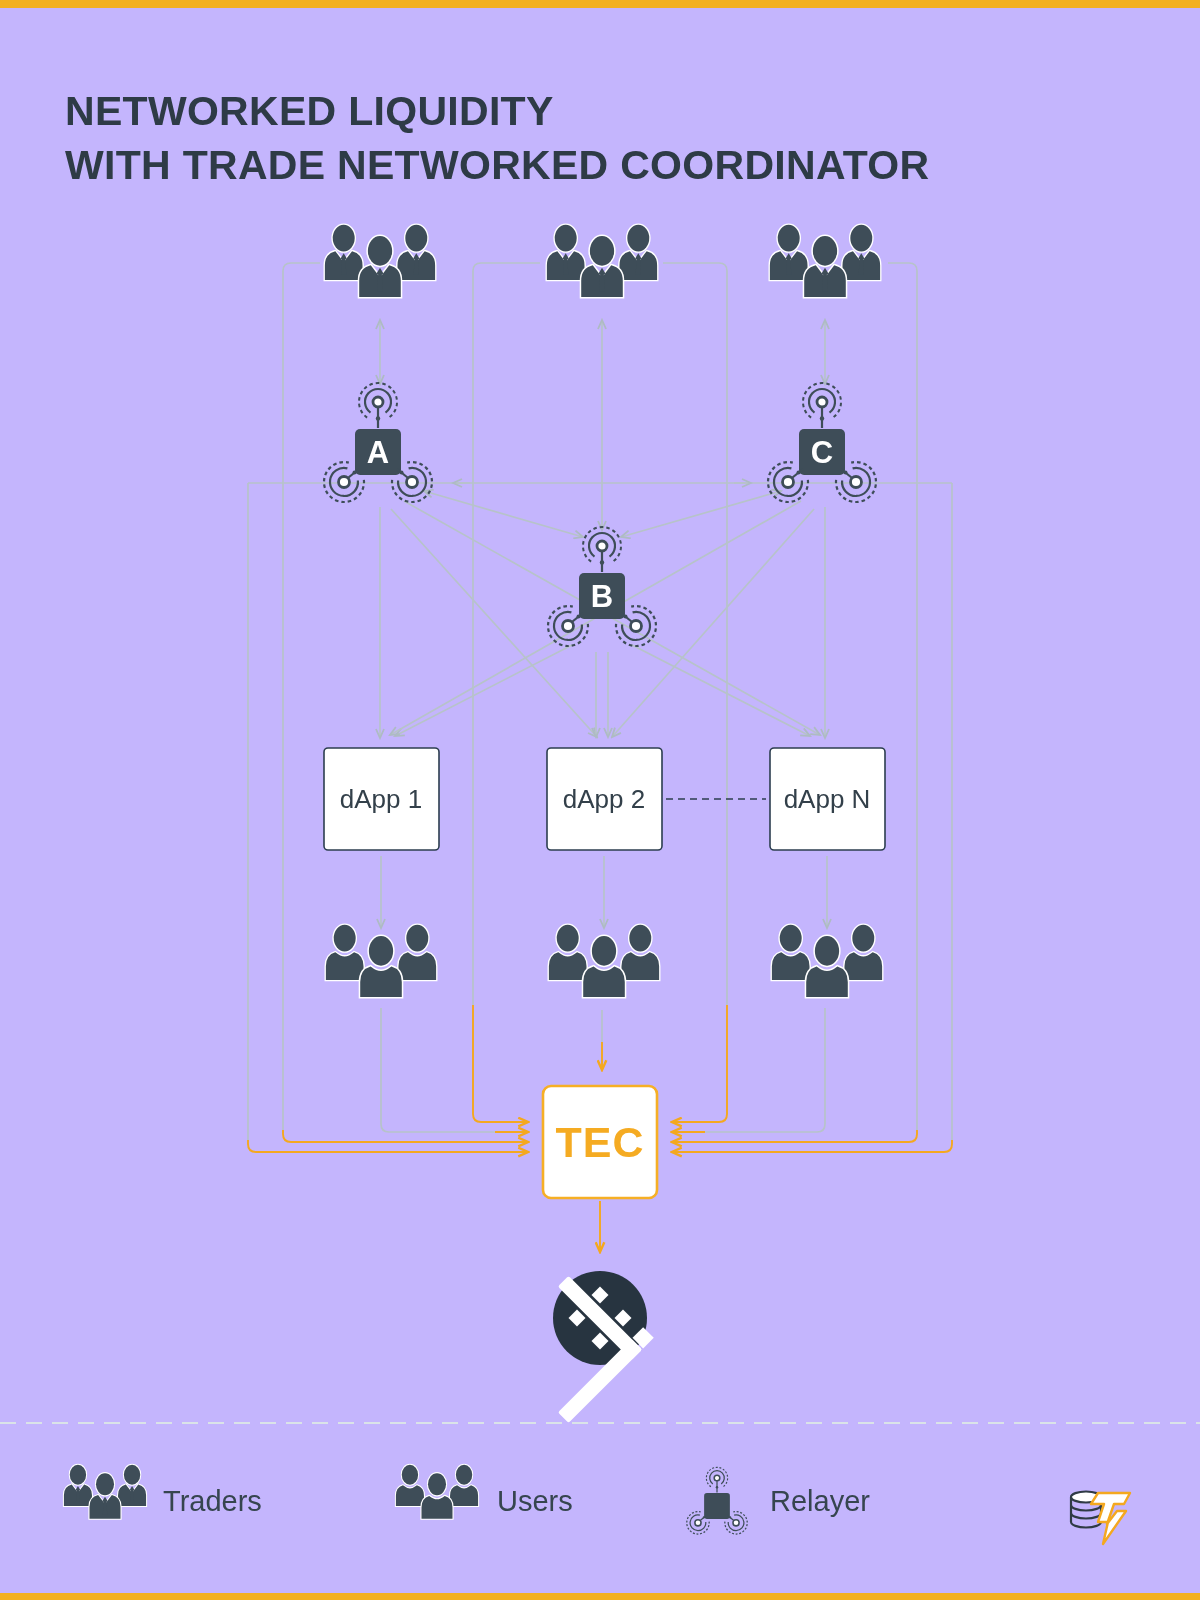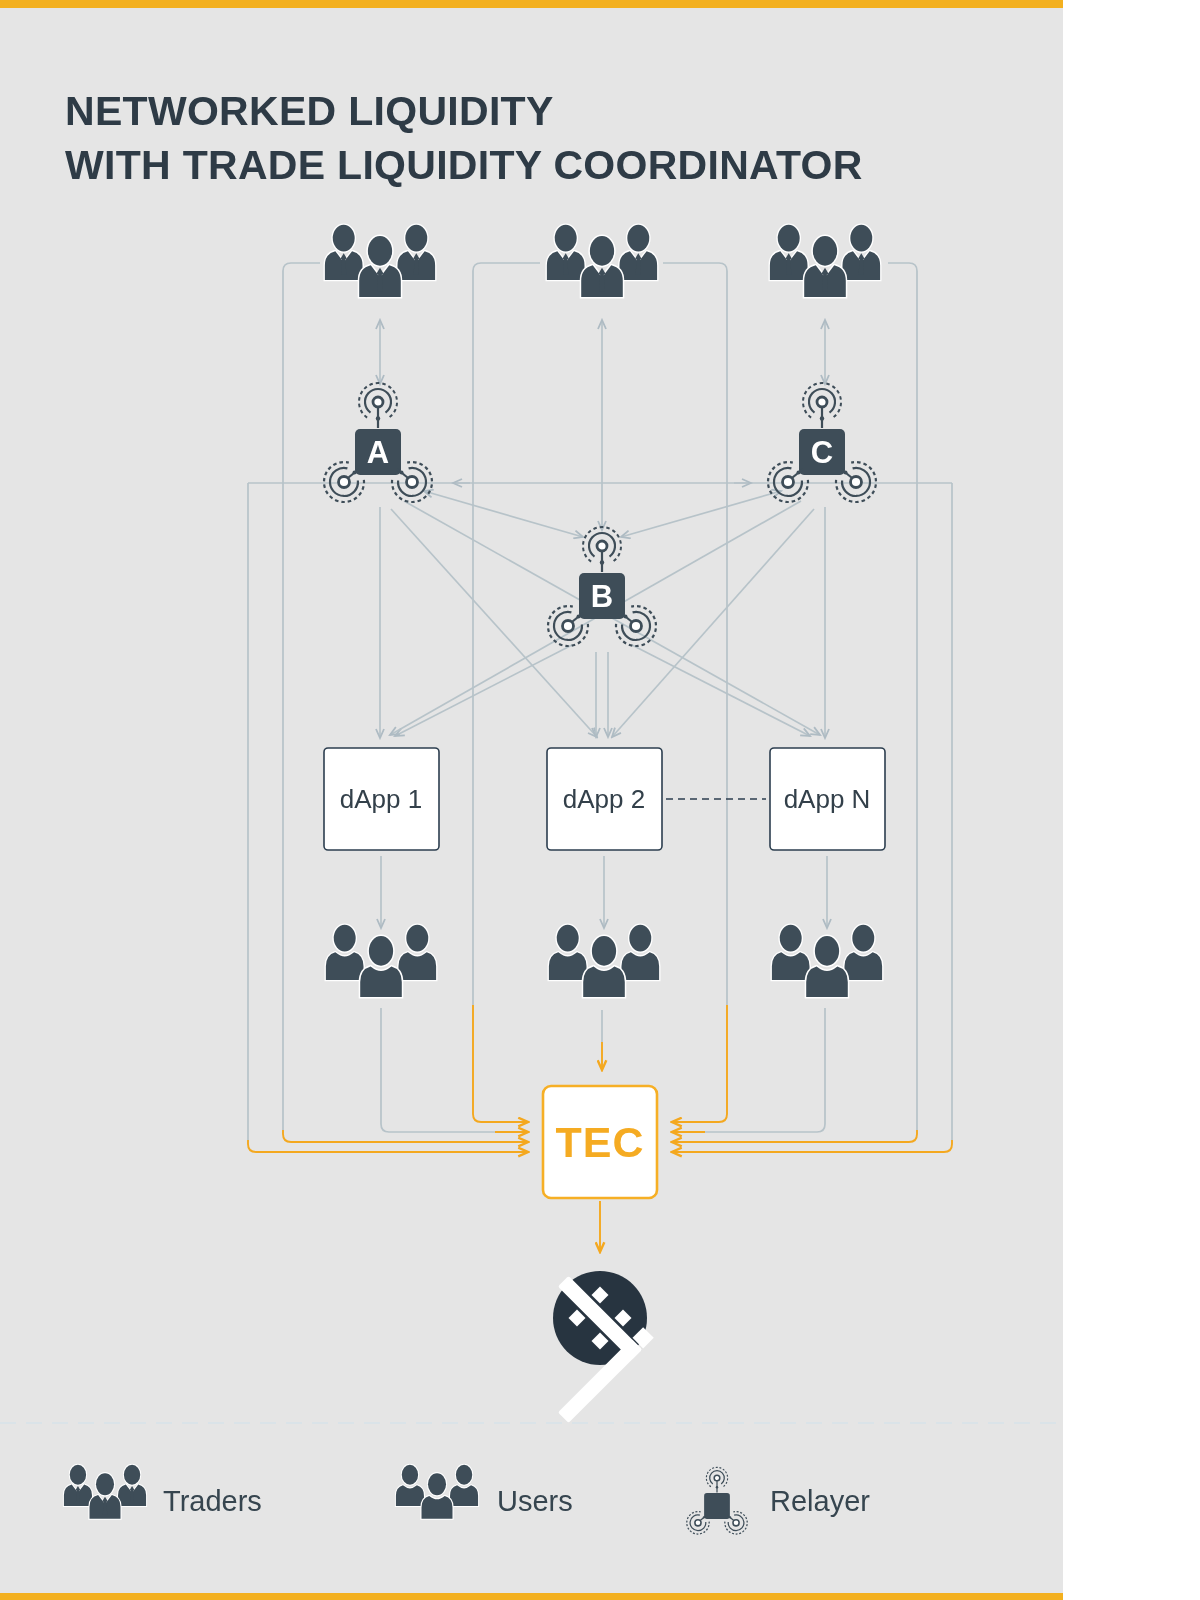--- a/index.html
+++ b/index.html
@@ -1,35 +1,35 @@
 <!DOCTYPE html>
 <html><head>
 <meta charset="utf-8">
 <style>
   html,body{margin:0;padding:0;background:#fff;}
-  #page{position:relative;width:1056px;height:1600px;background:#e5e5e5;overflow:hidden;
-        font-family:"Liberation Sans",sans-serif;padding-left:7px;}
+  #page{position:relative;width:1200px;height:1600px;background:#c4b5fd;overflow:hidden;
+        font-family:"Liberation Sans",sans-serif;}
   .bar{position:absolute;left:0;width:1200px;background:#F3B01F;}
   #topbar{top:0;height:8px;}
   #botbar{bottom:0;height:7px;}
   #title{position:absolute;left:65px;top:84px;color:#2E3B46;font-weight:800;
          font-size:41px;line-height:1.32;letter-spacing:.3px;}
   #title div{white-space:nowrap;}
   #diagram{position:absolute;left:0;top:0;}
   text{font-family:"Liberation Sans",sans-serif;}
 </style>
 </head>
 <body>
 
 <div id="page">
   <div id="topbar" class="bar"></div>
 
   <div id="title">
     <div>NETWORKED LIQUIDITY</div>
-    <div>WITH TRADE LIQUIDITY COORDINATOR</div>
+    <div>WITH TRADE NETWORKED COORDINATOR</div>
   </div>
 
   <svg id="diagram" width="1200" height="1600" viewBox="0 0 1200 1600">
     <defs>
       <marker id="mg" viewBox="0 0 12 10" refX="10" refY="5" markerWidth="12" markerHeight="10" markerUnits="userSpaceOnUse" orient="auto-start-reverse">
         <path d="M1,1 L10,5 L1,9" fill="none" stroke="#AEBBC3" stroke-width="1.8"></path>
       </marker>
       <marker id="mo" viewBox="0 0 12 10" refX="10" refY="5" markerWidth="13" markerHeight="11" markerUnits="userSpaceOnUse" orient="auto-start-reverse">
         <path d="M1,1 L10,5 L1,9" fill="none" stroke="#F4A81F" stroke-width="2.2"></path>
       </marker>

